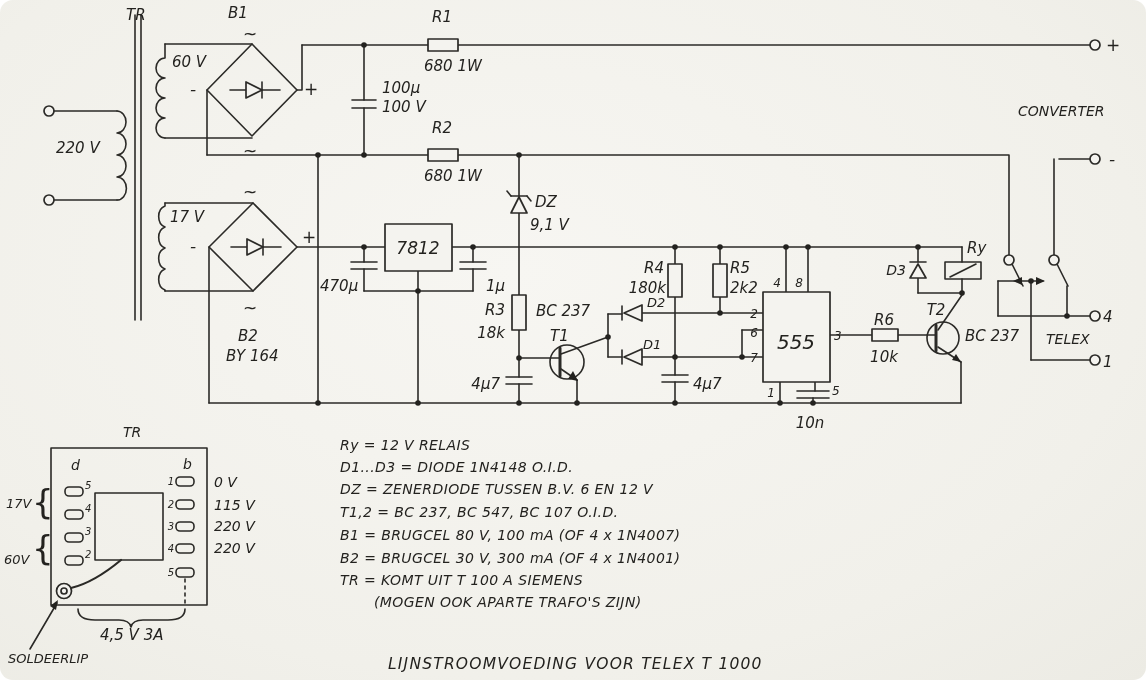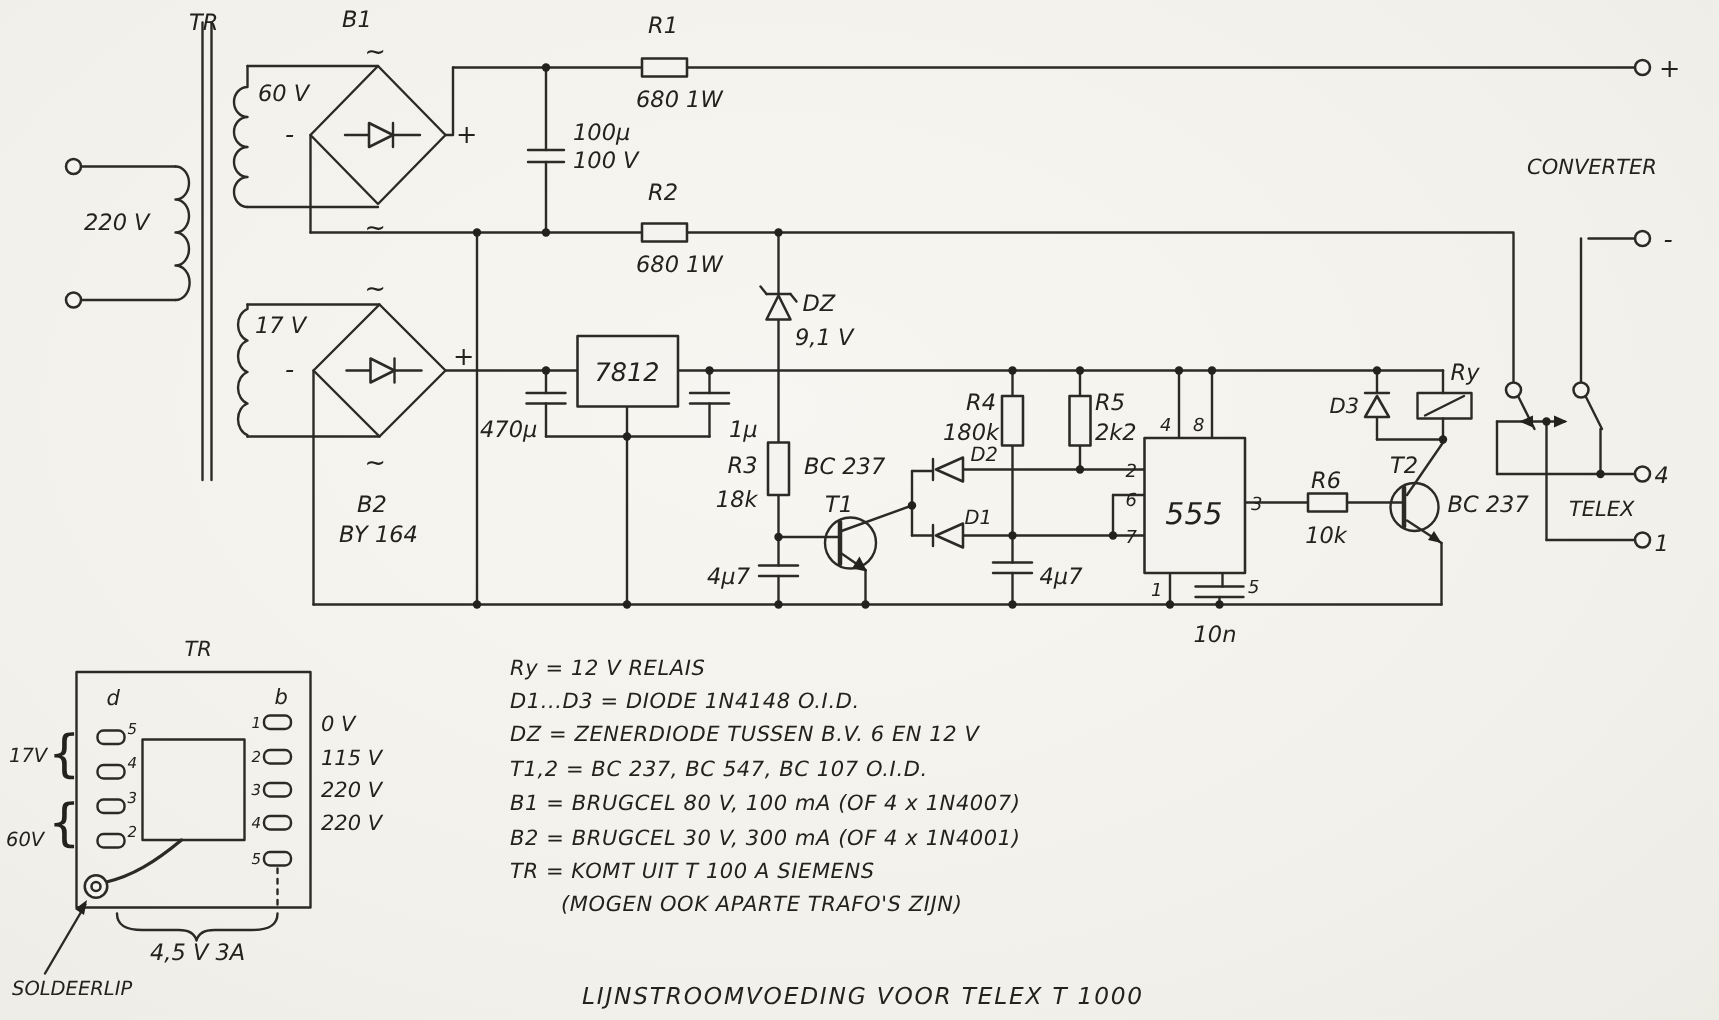--- a/index.html
+++ b/index.html
@@ -2,20 +2,21 @@
 <html><head>
 <meta charset="utf-8">
 <style>
   html,body{margin:0;padding:0;}
   .page{
     width:1146px;height:680px;position:relative;
     background:#f4f3ef;
     background-image:radial-gradient(ellipse at 45% 40%, #f7f6f2 0%, #f1f0ea 70%, #ecebe4 100%);
     font-family:"DejaVu Sans", sans-serif;
     overflow:hidden;
+    border-radius:13px;
   }
   svg text{
     font-family:"DejaVu Sans", sans-serif;
     font-style:italic;
     fill:#23221f;
   }
   .s10{font-size:10px;} .s12{font-size:12px;} .s13{font-size:13px;}
   .s14{font-size:14px;} .s15{font-size:15px;} .s17{font-size:17px;}
   .s20{font-size:20px;} .brace{font-size:34px;font-style:normal;}
   .note{font-size:14px;letter-spacing:.4px;}

